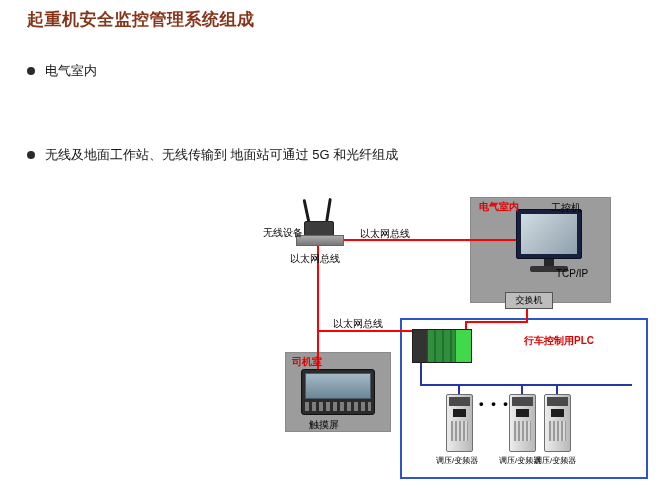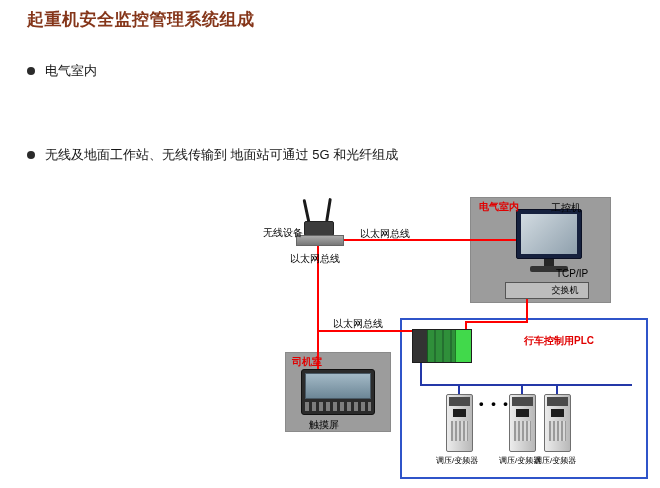--- a/index.html
+++ b/index.html
@@ -31,22 +31,22 @@
   .wifi .bodyb{position:absolute;left:8px;top:23px;width:28px;height:13px;background:#3c3c3c;border:1px solid #222;border-radius:2px;}
   .wifi .base{position:absolute;left:0;top:37px;width:46px;height:9px;background:linear-gradient(#ababab,#787878);border:1px solid #666;}
 
   
   .monitor{position:absolute;left:516px;top:209px;width:66px;z-index:3;}
   .mon-frame{width:66px;height:50px;background:#16213e;border:1px solid #0a0f23;border-radius:2px;padding:4px;box-sizing:border-box;}
   .mon-screen{width:100%;height:100%;background:linear-gradient(135deg,#d2dbe1,#8fa0ad);}
   .mon-neck{width:10px;height:7px;background:#262626;margin:0 auto;}
   .mon-base{width:38px;height:6px;background:#333;border-radius:2px;margin:0 auto;}
 
-  .switch-box{position:absolute;left:505px;top:282px;width:46px;height:15px;background:#bdbdbd;border:1px solid #555;
-    display:flex;align-items:center;justify-content:center;font-size:9px;color:#000;z-index:3;padding-left:36px;}
+  .switch-box{position:absolute;left:505px;top:292px;width:46px;height:15px;background:#bdbdbd;border:1px solid #555;
+    display:flex;align-items:center;justify-content:center;font-size:9px;color:#000;z-index:3;}
 
   
   .touch{position:absolute;left:301px;top:369px;width:74px;height:46px;background:#2b2b2b;border:1px solid #111;border-radius:3px;padding:3px;box-sizing:border-box;z-index:3;}
   .touch .scr{height:24px;background:linear-gradient(#a3b9c6,#6d8797);border:1px solid #4a5a66;}
   .touch .keys{height:9px;margin-top:3px;background:repeating-linear-gradient(90deg,#7d7d7d 0 4px,#2b2b2b 4px 7px);}
 
   
   .plc{position:absolute;left:412px;top:329px;width:60px;height:34px;border:1px solid #1e1e1e;display:flex;z-index:3;box-sizing:border-box;}
   .plc .psu{width:14px;background:#333;}
   .plc .cpu{flex:1;background:repeating-linear-gradient(90deg,#2f8f3a 0 6px,#247030 6px 8px);border-left:1px solid #145c1e;}

